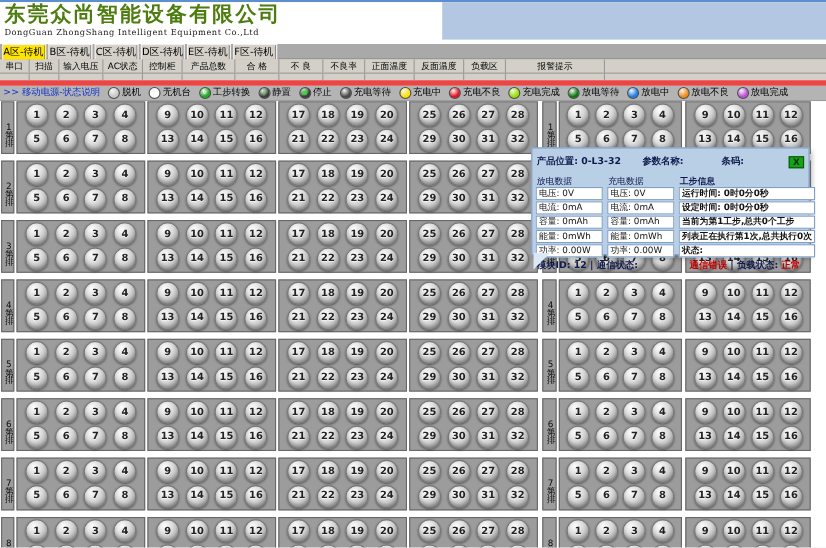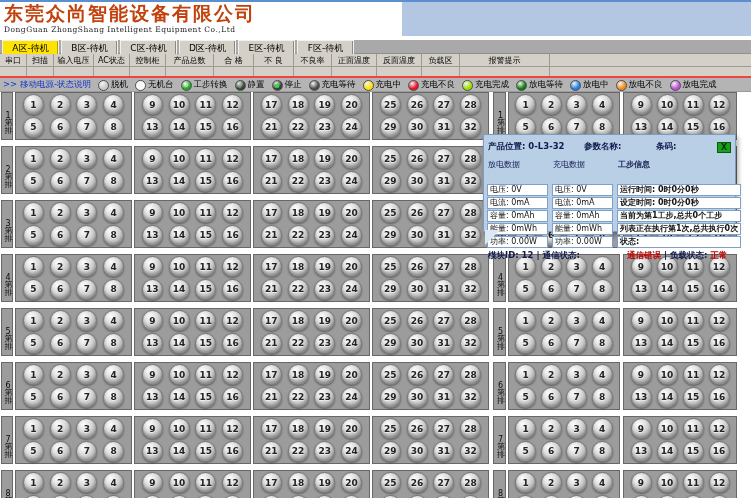--- a/index.html
+++ b/index.html
@@ -4,35 +4,35 @@
 <style>
   * { margin:0; padding:0; box-sizing:border-box; }
   html,body { background:#e0e0e0; }
   .app{
     position:relative; width:751px; height:498px; overflow:hidden; background:#fff;
     font-family:"DejaVu Sans","Liberation Sans",sans-serif; color:#000;
   }
   .topline{height:2px; background:#5b8fd0;}
   .banner{height:34px; display:flex;}
   .banner-left{width:402px; background:#fff; padding:1px 0 0 4px;}
-  .cn-title{font-family:Liberation Sans, sans-serif; font-weight:bold; font-size:19px; letter-spacing:2px; line-height:22px; color:#c2410c;}
+  .cn-title{font-family:Liberation Mono, monospace; font-weight:bold; font-size:19px; letter-spacing:2px; line-height:22px; color:#4d7c0f;}
   .en-title{font-family:"DejaVu Serif","Liberation Serif",serif; font-size:7.5px; color:#222; letter-spacing:.5px;}
   .banner-right{flex:1; background:#b3c7e2;}
   .gap-white{height:4px; background:#fff;}
   .tabstrip{height:14px; background:#a9a9a9; display:flex; gap:2px; padding-left:2px; border-bottom:1px solid #8f8f8f;}
-  .tab{width:57px; height:14px; font-size:9px; text-align:center; line-height:14px;
+  .tab{width:40px; height:14px; font-size:9px; line-height:14px;
        background:#d4d0c8; border:1px solid #f2f1ee; border-bottom:none; color:#000; cursor:default;
        box-shadow:inset -1px 0 0 #8a8a8a; overflow:hidden; white-space:nowrap;}
   .tab.active{background:#ffe400; box-shadow:inset -1px 0 0 #b0a000;}
-  .toolbar{height:24px; display:flex; background:#d4d0c8; border-bottom:2px solid #ef4444;}
+  .toolbar{height:24px; display:flex; background:#d4d0c8; border-bottom:5px solid #ef4444;}
   .tcol{border-right:1px solid #9a9a9a; flex:0 0 auto;}
   .tcol.filler{flex:1 1 auto; border-right:none;}
   .th{height:13px; font-size:8px; line-height:13px; text-align:center; border-bottom:1px solid #9a9a9a; white-space:nowrap; overflow:hidden;}
   .tv{height:10px; font-size:8px; line-height:10px; text-align:left; background:#e9e7e2; white-space:nowrap; overflow:hidden;margin-top:35px;}
-  .legend{height:14px; background:#b4b4b4; display:flex; align-items:flex-end; gap:7px; padding-left:3px; font-size:8.5px; border-bottom:1px solid #9a9a9a;}
+  .legend{height:14px; background:#b4b4b4; display:flex; align-items:flex-start; gap:7px; padding-left:3px; font-size:8.5px; border-bottom:1px solid #9a9a9a;}
   .legend-link{color:#1133cc; white-space:nowrap; cursor:pointer;}
   .legend-item{display:flex; align-items:center; gap:2px; white-space:nowrap;}
   .ball{width:11px; height:11px; border-radius:50%; border:1px solid #4e4e4e; flex:0 0 auto;
         display:flex; align-items:center; justify-content:center; font-size:5px; line-height:1;}
   .main{position:absolute; top:92px; left:0; width:751px; height:406px; background:#fff; overflow:hidden;}
   .grow{display:flex; height:48px; margin:0 0 6px 1px;}
   .rowlabel{width:12px; margin-right:2px; background:#9c9c9c; border:1px solid #686868;
             writing-mode:vertical-rl; text-orientation:upright;
             font-size:8px; color:#0a0a0a; display:flex; align-items:center; justify-content:center; letter-spacing:-1px;}
   .rowlabel.right{width:13px;}
@@ -53,21 +53,21 @@
          background:#b9cfe6; border:1px solid #7e9cc0; box-shadow:2px 3px 5px rgba(0,0,0,.35); z-index:5;}
   .popup-header{display:flex; align-items:center; height:13px; padding:12px 4px; font-size:8.5px; color:#101a4c; font-weight:bold;}
   .ph-pos{width:96px; white-space:nowrap; overflow:hidden;}
   .ph-param{width:72px; white-space:nowrap;}
   .ph-code{flex:1; white-space:nowrap;}
   .popup-close{width:14px; height:11px; background:#18a018; border:1px solid #0a5a0a; color:#03340a;
                font-size:8px; font-weight:bold; line-height:9px; text-align:center; cursor:pointer;}
   .popup-body{display:flex; gap:4px; padding:0 3px;}
   .sec{flex:0 0 61px;}
   .sec.wide{flex:1 1 auto;font-weight:bold;}
-  .sec-title{font-size:8px; color:#101a4c; margin:0 0 14px 1px; white-space:nowrap;}
+  .sec-title{font-size:8px; color:#101a4c; margin:0 0 0 1px; white-space:nowrap;}
   .fieldbox{background:#fff; border:1px solid #7fa0c8; height:12px; line-height:10px; padding:0 2px;
             margin-bottom:1px; font-size:8px; color:#111; white-space:nowrap; overflow:hidden;}
   .popup-footer{padding:1px 4px 0; font-size:8.5px; font-weight:bold; color:#101a4c; white-space:nowrap; overflow:hidden;}
   .popup-footer .sep{margin:0 3px; color:#101a4c;}
   .popup-tail{position:absolute; left:1px; bottom:-14px; width:0; height:0;
               border-top:15px solid #dce9f5; border-right:15px solid transparent;}
 </style>
 </head>
 <body>
 

